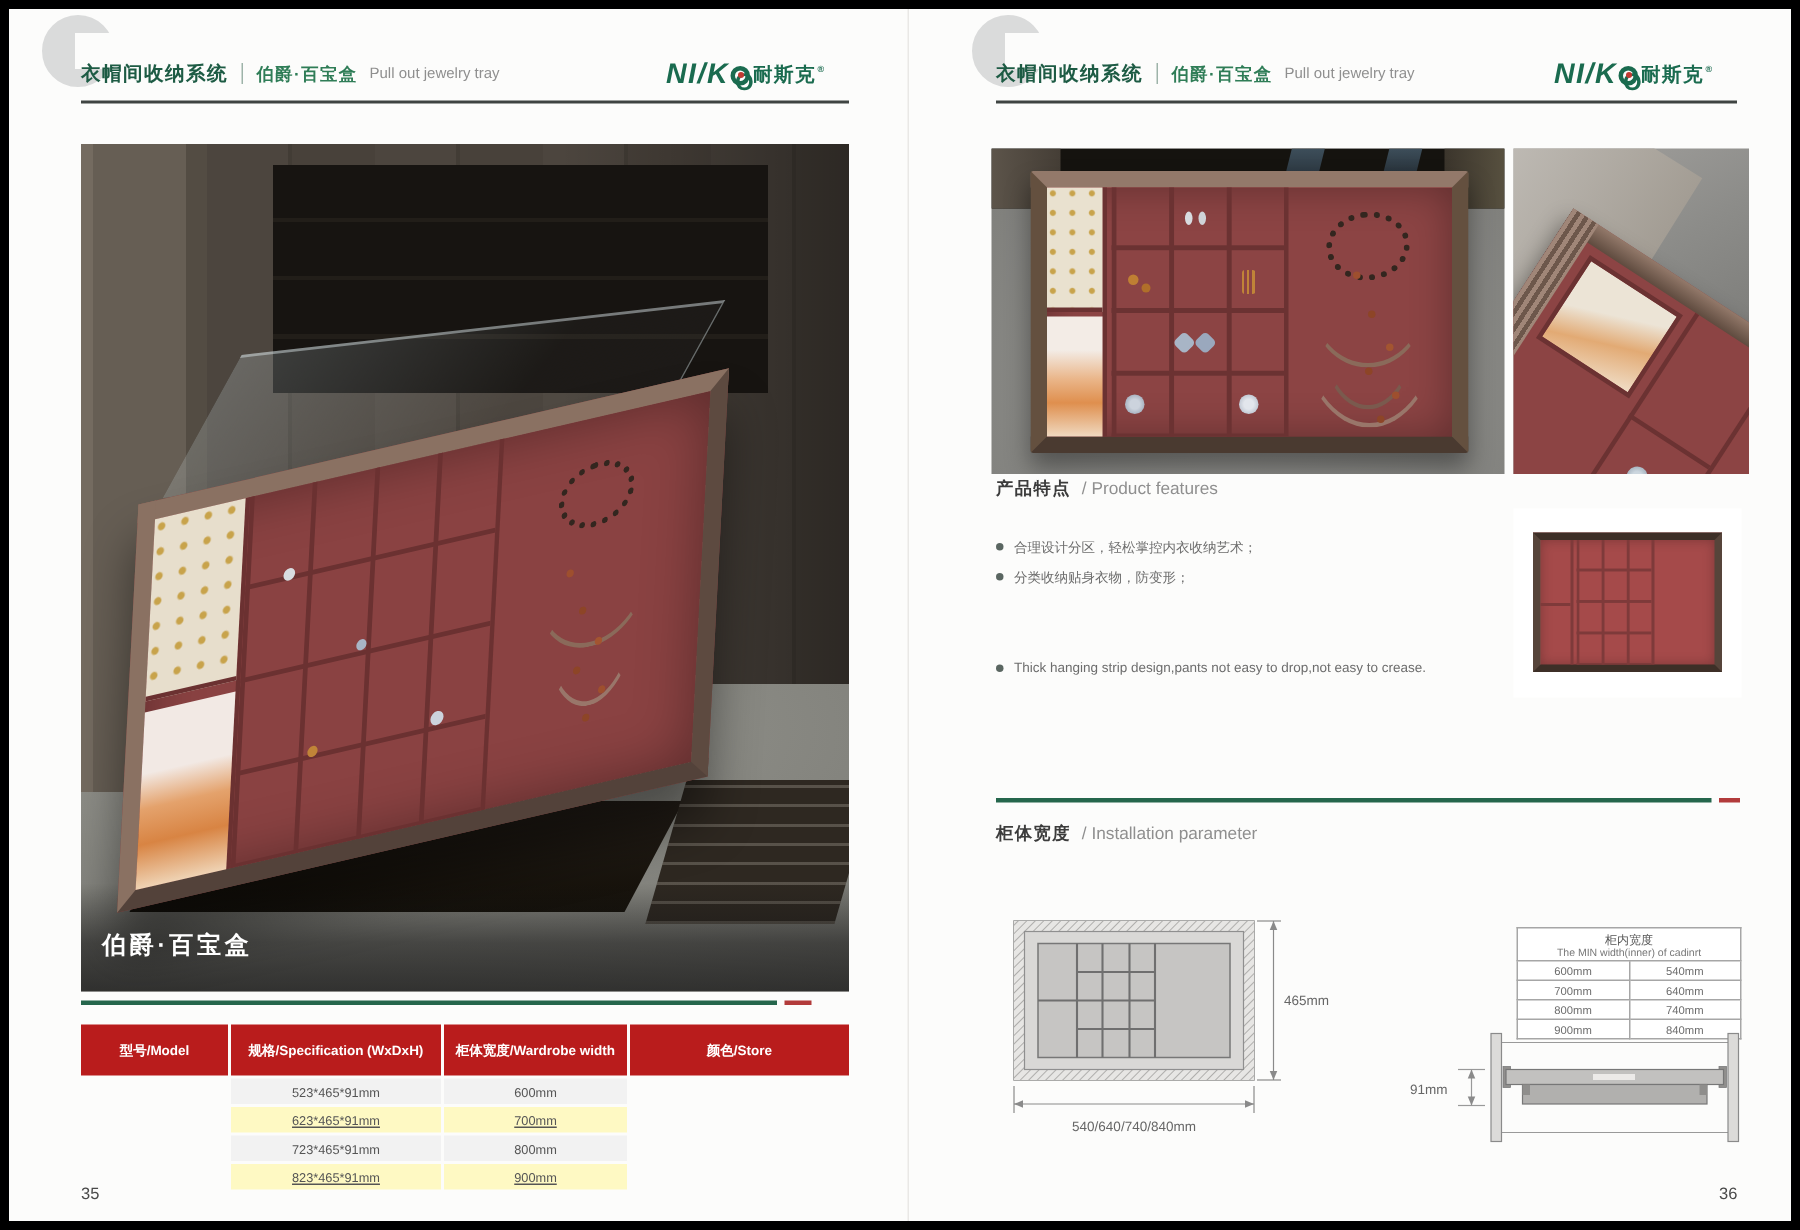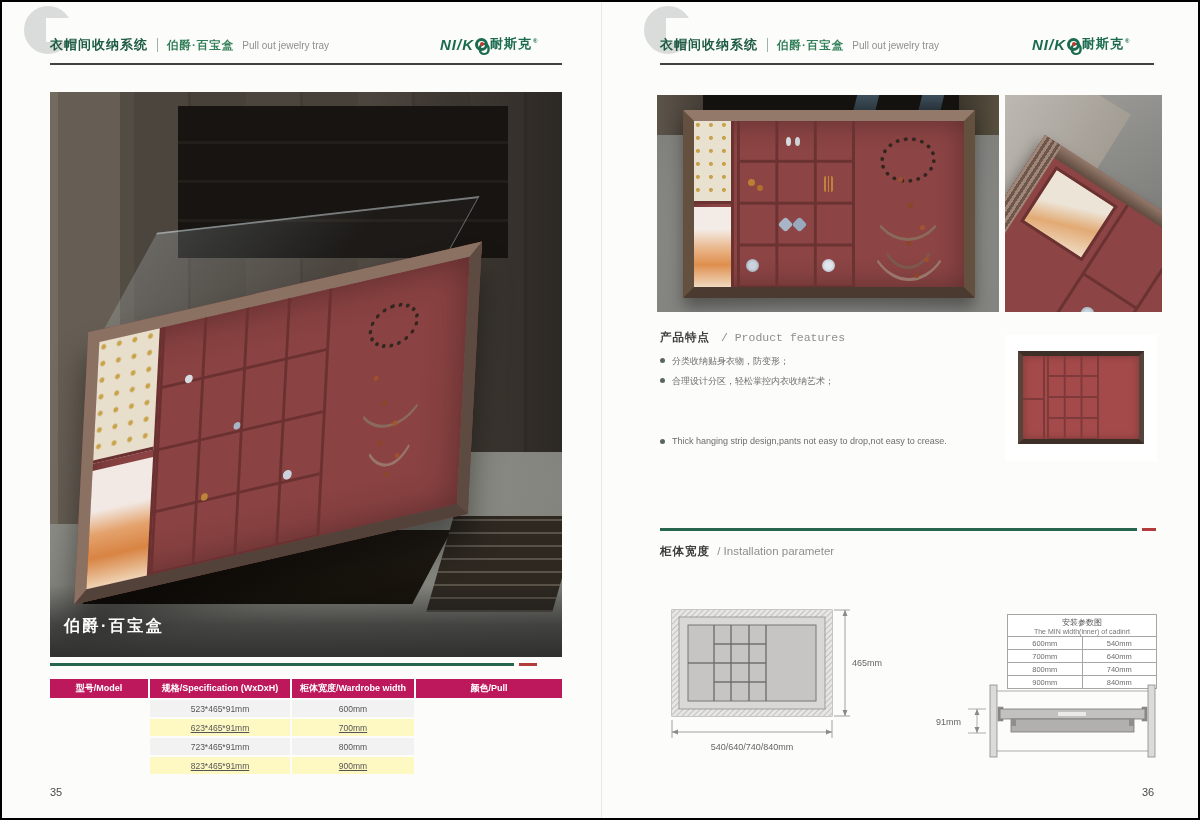--- a/index.html
+++ b/index.html
@@ -1,34 +1,34 @@
 <!DOCTYPE html>
 <html><head>
 <meta charset="utf-8">
 <style>
   * { margin:0; padding:0; box-sizing:border-box; }
   body { background:#e9e8e6; font-family:"Liberation Sans","DejaVu Sans",sans-serif; }
-  .canvas { position:relative; width:1200px; height:820px; background:#fcfcfb; overflow:hidden; border:2px solid #000000; }
+  .canvas { position:relative; width:1200px; height:820px; background:#fcfcfb; overflow:hidden; border:6px solid #000000; }
   .page { position:absolute; top:0; width:600px; height:820px; background:#fcfcfb; }
   .page.left { left:0; } .page.right { left:600px; }
   .page-divider { position:absolute; left:599px; top:0; width:1px; height:820px; background:#e9e8e6; }
 
   
   .watermark { position:absolute; top:4px; width:46px; height:46px; border:24px solid #dadbdb; border-radius:50%; z-index:0; }
   .watermark .notch { position:absolute; right:-26px; top:50%; transform:translateY(-50%); width:28px; height:24px; background:#fcfcfb; }
   .watermark .sr { font-size:0; }
 
   
   .hdr { position:absolute; top:30px; height:26px; display:flex; align-items:center; z-index:2; }
   .sys-title { font-size:13px; font-weight:700; color:#1d5b44; letter-spacing:1px; }
   .hdr-sep { width:1px; height:14px; background:#9db3a9; margin:0 9px; }
   .series-zh { font-size:11.5px; font-weight:700; color:#2f7d57; letter-spacing:1px; }
   .series-en { font-size:10px; color:#8f8f8f; margin-left:8px; }
   .logo { position:absolute; top:33px; display:flex; align-items:center; font-weight:700; color:#1a6b4f; z-index:2; }
-  .logo-prefix { font-size:15px; letter-spacing:1px; font-style:italic; }
+  .logo-prefix { font-size:19px; letter-spacing:1px; font-style:italic; }
   .logo-o { position:relative; display:inline-block; width:13px; height:13px; border:3px solid #1a6b4f; border-radius:50%; margin:0 2px 0 1px; }
   .logo-o i { position:absolute; left:50%; top:50%; width:4px; height:4px; margin:-2px 0 0 -2px; background:#c13a32; border-radius:50%; }
   .logo-suffix { font-size:13px; letter-spacing:1px; }
   .logo-reg { font-size:6px; vertical-align:top; margin:-6px 0 0 1px; color:#1a6b4f; }
   .hdr-rule { position:absolute; top:61px; height:2px; background:#3f4442; z-index:1; }
 
   
   .divider { position:absolute; display:flex; align-items:center; gap:5px; }
   .green-line { height:3px; background:#25664c; }
   .red-dash { height:3px; width:18px; background:#b23b3b; }
@@ -66,21 +66,21 @@
   .nk-arc { position:absolute; border:2px solid rgba(0,0,0,0); border-radius:50%; }
   .jw { position:absolute; border-radius:50%; }
 
   .pl-title-band { position:absolute; left:0; right:0; bottom:0; height:72px;
     background:linear-gradient(180deg, rgba(22,22,22,0), rgba(22,22,22,.55) 55%, rgba(22,22,22,.72)); }
   .pl-title { position:absolute; left:14px; bottom:20px; color:#ffffff; font-size:16px; font-weight:600; letter-spacing:2.5px; z-index:3; }
 
   
   .spec-table { position:absolute; left:48px; top:677px; width:512px; display:grid;
     grid-template-columns:98px 140px 122px 1fr; grid-auto-rows:auto; gap:2px; font-size:8.5px; color:#555; }
-  .spec-table .th { background:#be185d; color:#fff; font-weight:700; font-size:9px; height:19px; display:flex; align-items:center; justify-content:center; }
+  .spec-table .th { background:#b91c1c; color:#fff; font-weight:700; font-size:9px; height:34px; display:flex; align-items:center; justify-content:center; }
   .spec-table .td { height:17px; display:flex; align-items:center; justify-content:center; }
   .row-a { background:#f2f2f2; } .row-b { background:#fef9c3;text-decoration:underline; }
   .td-merged { background:#f7f7f6; display:flex; align-items:center; justify-content:center; }
   .td-model { grid-column:1; grid-row:2 / span 4; }
   .td-color { grid-column:4; grid-row:2 / span 4; }
 
   
   .photo-main { position:absolute; left:55px; top:93px; width:342px; height:217px; overflow:hidden;
     background:radial-gradient(110% 130% at 50% 70%, #939390, #7d7d79 70%, #6d6d69); }
   .rm-top { position:absolute; left:0; top:0; right:0; height:40px; background:#15130f; }
@@ -197,21 +197,21 @@
 
     <div class="divider" style="left:48px; top:661px;">
       <span class="green-line" style="width:464px;"></span>
       <span class="red-dash"></span>
     </div>
 
     <div class="spec-table">
       <div class="th">型号/Model</div>
       <div class="th">规格/Specification (WxDxH)</div>
       <div class="th">柜体宽度/Wardrobe width</div>
-      <div class="th">颜色/Pull</div>
+      <div class="th">颜色/Store</div>
 
       <div class="td row-a" style="grid-column:2;grid-row:2;">523*465*91mm</div>
       <div class="td row-a" style="grid-column:3;grid-row:2;">600mm</div>
       <div class="td row-b" style="grid-column:2;grid-row:3;">623*465*91mm</div>
       <div class="td row-b" style="grid-column:3;grid-row:3;">700mm</div>
       <div class="td row-a" style="grid-column:2;grid-row:4;">723*465*91mm</div>
       <div class="td row-a" style="grid-column:3;grid-row:4;">800mm</div>
       <div class="td row-b" style="grid-column:2;grid-row:5;">823*465*91mm</div>
       <div class="td row-b" style="grid-column:3;grid-row:5;">900mm</div>
     </div>
@@ -277,32 +277,32 @@
         <div class="sp-frame"></div>
         <div class="sp-scarf"></div>
         <div class="sp-line-v" style="left:106px;"></div>
         <div class="sp-line-v" style="left:170px;"></div>
         <div class="sp-line-h" style="left:106px;top:94px;width:64px;"></div>
         <span class="jw" style="left:126px;top:120px;width:14px;height:14px;background:radial-gradient(circle,#ccd6de 35%,#a9b6c2 70%);"></span>
 
       </div>
     </div>
 
-    <div class="feat-title" style="left:58px; top:328px;font-family:Liberation Mono, monospace;">
+    <div class="feat-title" style="left:58px; top:312px;">
       <span class="zh-bold">产品特点</span>
       <span class="en-gray">/ Product features</span>
     </div>
     <div class="bullets" style="left:58px; top:353px; width:330px;">
       <div class="bullet-row">
         <span class="bullet-dot"></span>
-        <span>分类收纳贴身衣物，防变形；</span>
+        <span>合理设计分区，轻松掌控内衣收纳艺术；</span>
       </div>
       <div class="bullet-row">
         <span class="bullet-dot"></span>
-        <span>合理设计分区，轻松掌控内衣收纳艺术；</span>
+        <span>分类收纳贴身衣物，防变形；</span>
       </div>
     </div>
     <div class="thumb">
       <div class="th-tray">
         <div class="th-l">
           <div class="th-l-split"></div>
         </div>
         <div class="th-m"></div>
       </div>
     </div>
@@ -364,21 +364,21 @@
         </g>
         <text x="194" y="68" font-size="9" fill="#666">465mm</text>
         <text x="94" y="152" font-size="9" fill="#666" text-anchor="middle">540/640/740/840mm</text>
       </svg>
     </div>
 
     <table class="mini-table">
       <thead>
         <tr>
             <th colspan="2">
-          <div class="t1">安装参数图</div>
+          <div class="t1">柜内宽度</div>
           <div class="t2">The MIN width(inner) of cadinrt</div>
         </th>
           </tr>
       </thead>
       <tbody>
         <tr>
           <td>600mm</td>
           <td>540mm</td>
         </tr>
         <tr>

